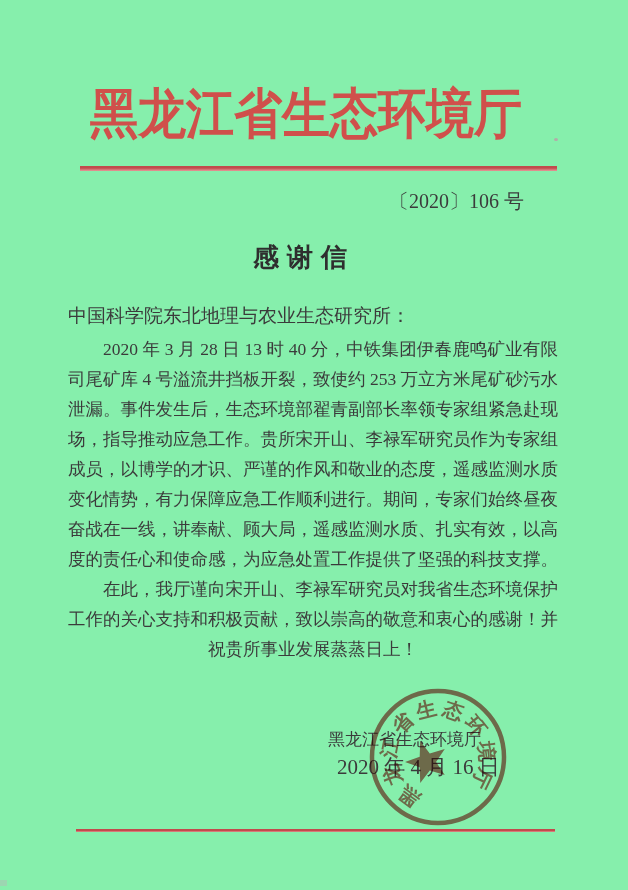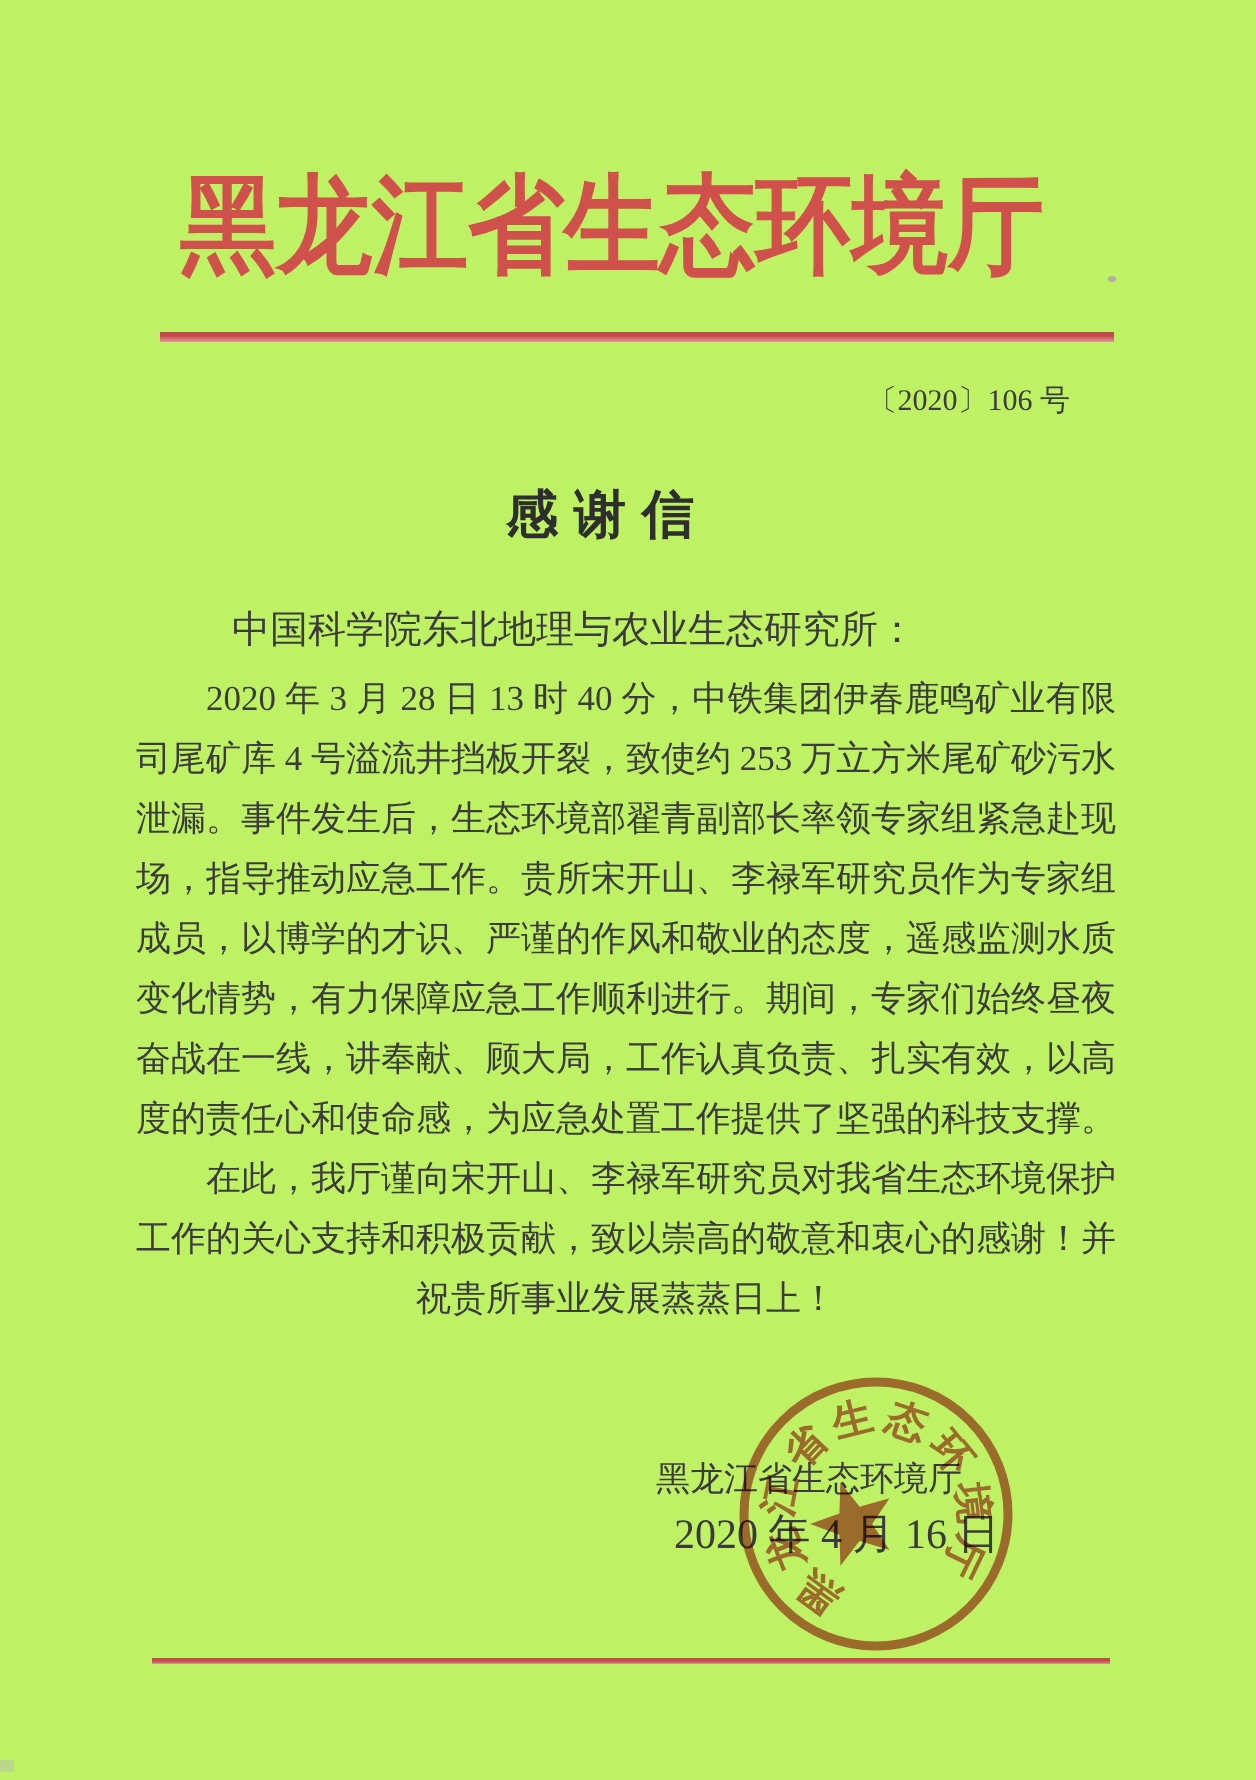--- a/index.html
+++ b/index.html
@@ -1,47 +1,47 @@
 <!DOCTYPE html>
 <html><head>
 <meta charset="utf-8">
 <style>
   html,body{margin:0;padding:0;background:#e8e8e8;}
   .page{
-    position:relative;width:628px;height:890px;background:#bef264;
+    position:relative;width:628px;height:890px;background:#86efac;
     margin:0 auto;overflow:hidden;
     font-family:"Liberation Serif","DejaVu Serif",serif;
   }
   
   .org-header{
     position:absolute;top:84px;left:0;width:628px;box-sizing:border-box;
     padding-right:16px;text-align:center;
     font-size:48px;font-weight:bold;color:#d0504b;line-height:60px;
     transform:scaleY(1.12);transform-origin:center;
     letter-spacing:0px;white-space:nowrap;
   }
   .divider-top{
     position:absolute;top:166px;left:80px;width:477px;height:5px;
     background:linear-gradient(to bottom,#c24a4c 40%,#e59b9b);
   }
   .doc-number{
-    position:absolute;top:191px;right:93px;
-    font-size:15px;color:#3b3b3b;line-height:20px;white-space:nowrap;
+    position:absolute;top:191px;right:104px;
+    font-size:20px;color:#3b3b3b;line-height:20px;white-space:nowrap;
   }
   
   .letter-title{
     position:absolute;top:243px;left:0;width:628px;box-sizing:border-box;
     padding-right:28px;text-align:center;text-indent:8px;
     font-size:26px;font-weight:bold;color:#2e2e2e;letter-spacing:8px;
     line-height:30px;
   }
   
   .salutation{
     position:absolute;top:304px;left:68px;
-    font-size:19px;color:#3b3b3b;line-height:24px;white-space:nowrap;margin-left:48px;
+    font-size:19px;color:#3b3b3b;line-height:24px;white-space:nowrap;
   }
   .body-block{
     position:absolute;top:334px;left:68px;width:490px;
     font-size:17.5px;color:#3b3b3b;
   }
   .bline{height:30px;line-height:30px;white-space:nowrap;text-align:center;}
   .jline{text-align:justify;text-align-last:justify;white-space:normal;
          overflow:hidden;}
   .indent{text-indent:35px;}
   
@@ -92,21 +92,21 @@
 
   <div class="salutation">中国科学院东北地理与农业生态研究所：</div>
 
   <div class="body-block">
     <div class="bline jline indent">2020 年 3 月 28 日 13 时 40 分，中铁集团伊春鹿鸣矿业有限公</div>
     <div class="bline jline">司尾矿库 4 号溢流井挡板开裂，致使约 253 万立方米尾矿砂污水</div>
     <div class="bline jline">泄漏。事件发生后，生态环境部翟青副部长率领专家组紧急赴现</div>
     <div class="bline jline">场，指导推动应急工作。贵所宋开山、李禄军研究员作为专家组</div>
     <div class="bline jline">成员，以博学的才识、严谨的作风和敬业的态度，遥感监测水质</div>
     <div class="bline jline">变化情势，有力保障应急工作顺利进行。期间，专家们始终昼夜</div>
-    <div class="bline jline">奋战在一线，讲奉献、顾大局，工作认真负责、扎实有效，以高</div>
+    <div class="bline jline">奋战在一线，讲奉献、顾大局，遥感监测水质、扎实有效，以高</div>
     <div class="bline">度的责任心和使命感，为应急处置工作提供了坚强的科技支撑。</div>
     <div class="bline jline indent">在此，我厅谨向宋开山、李禄军研究员对我省生态环境保护</div>
     <div class="bline jline">工作的关心支持和积极贡献，致以崇高的敬意和衷心的感谢！并</div>
     <div class="bline">祝贵所事业发展蒸蒸日上！</div>
   </div>
 
   <div class="sign-org">黑龙江省生态环境厅</div>
 
   <div class="sign-date">2020 年 4 月 16 日</div>
 

